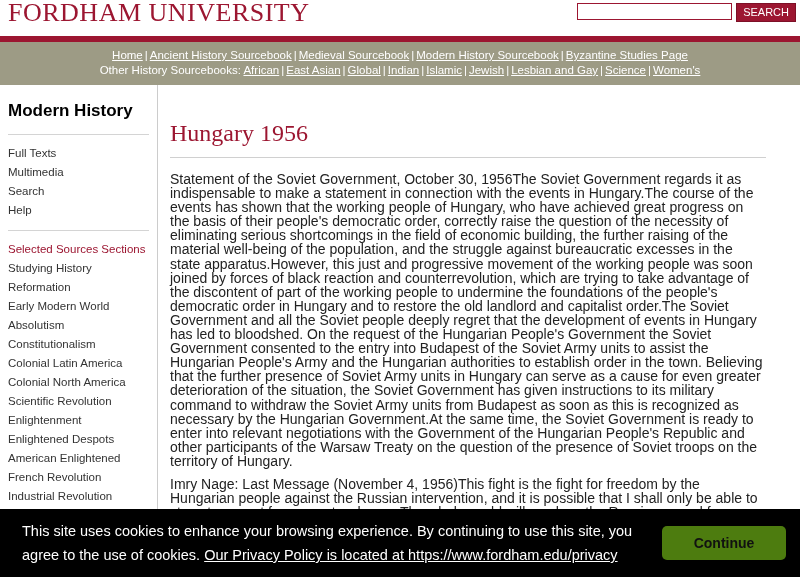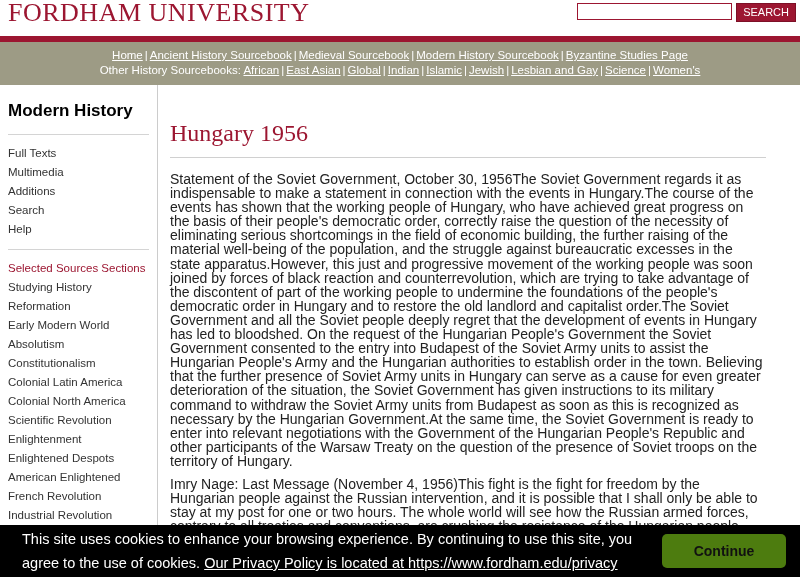--- a/index.html
+++ b/index.html
@@ -160,21 +160,21 @@
     margin: 0 0 9px 0;
     text-align: left;
   }
 
   
   .cookie-banner {
     position: absolute;
     left: 0;
     bottom: 0;
     width: 800px;
-    height: 52px;
+    height: 68px;
     background: #000000;
     color: #ffffff;
     display: flex;
     align-items: center;
     box-sizing: border-box;
     padding: 0 14px 0 22px;
   }
   .cookie-text {
     flex: 1 1 auto;
     font-size: 14.5px;
@@ -224,21 +224,20 @@
 </div>
 
 <div class="columns">
 
   <div class="sidebar">
     <div class="sidebar-title">Modern History</div>
     <hr>
     <div class="sidebar-group">
       <a href="#" class="sidebar-link">Full Texts</a>
       <a href="#" class="sidebar-link">Multimedia</a>
-      <a href="#" class="sidebar-link">Additions</a>
       <a href="#" class="sidebar-link">Search</a>
       <a href="#" class="sidebar-link">Help</a>
     </div>
     <hr>
     <div class="sidebar-group">
       <a href="#" class="sidebar-heading">Selected Sources Sections</a>
       <a href="#" class="sidebar-link">Studying History</a>
       <a href="#" class="sidebar-link">Reformation</a>
       <a href="#" class="sidebar-link">Early Modern World</a>
       <a href="#" class="sidebar-link">Absolutism</a>

